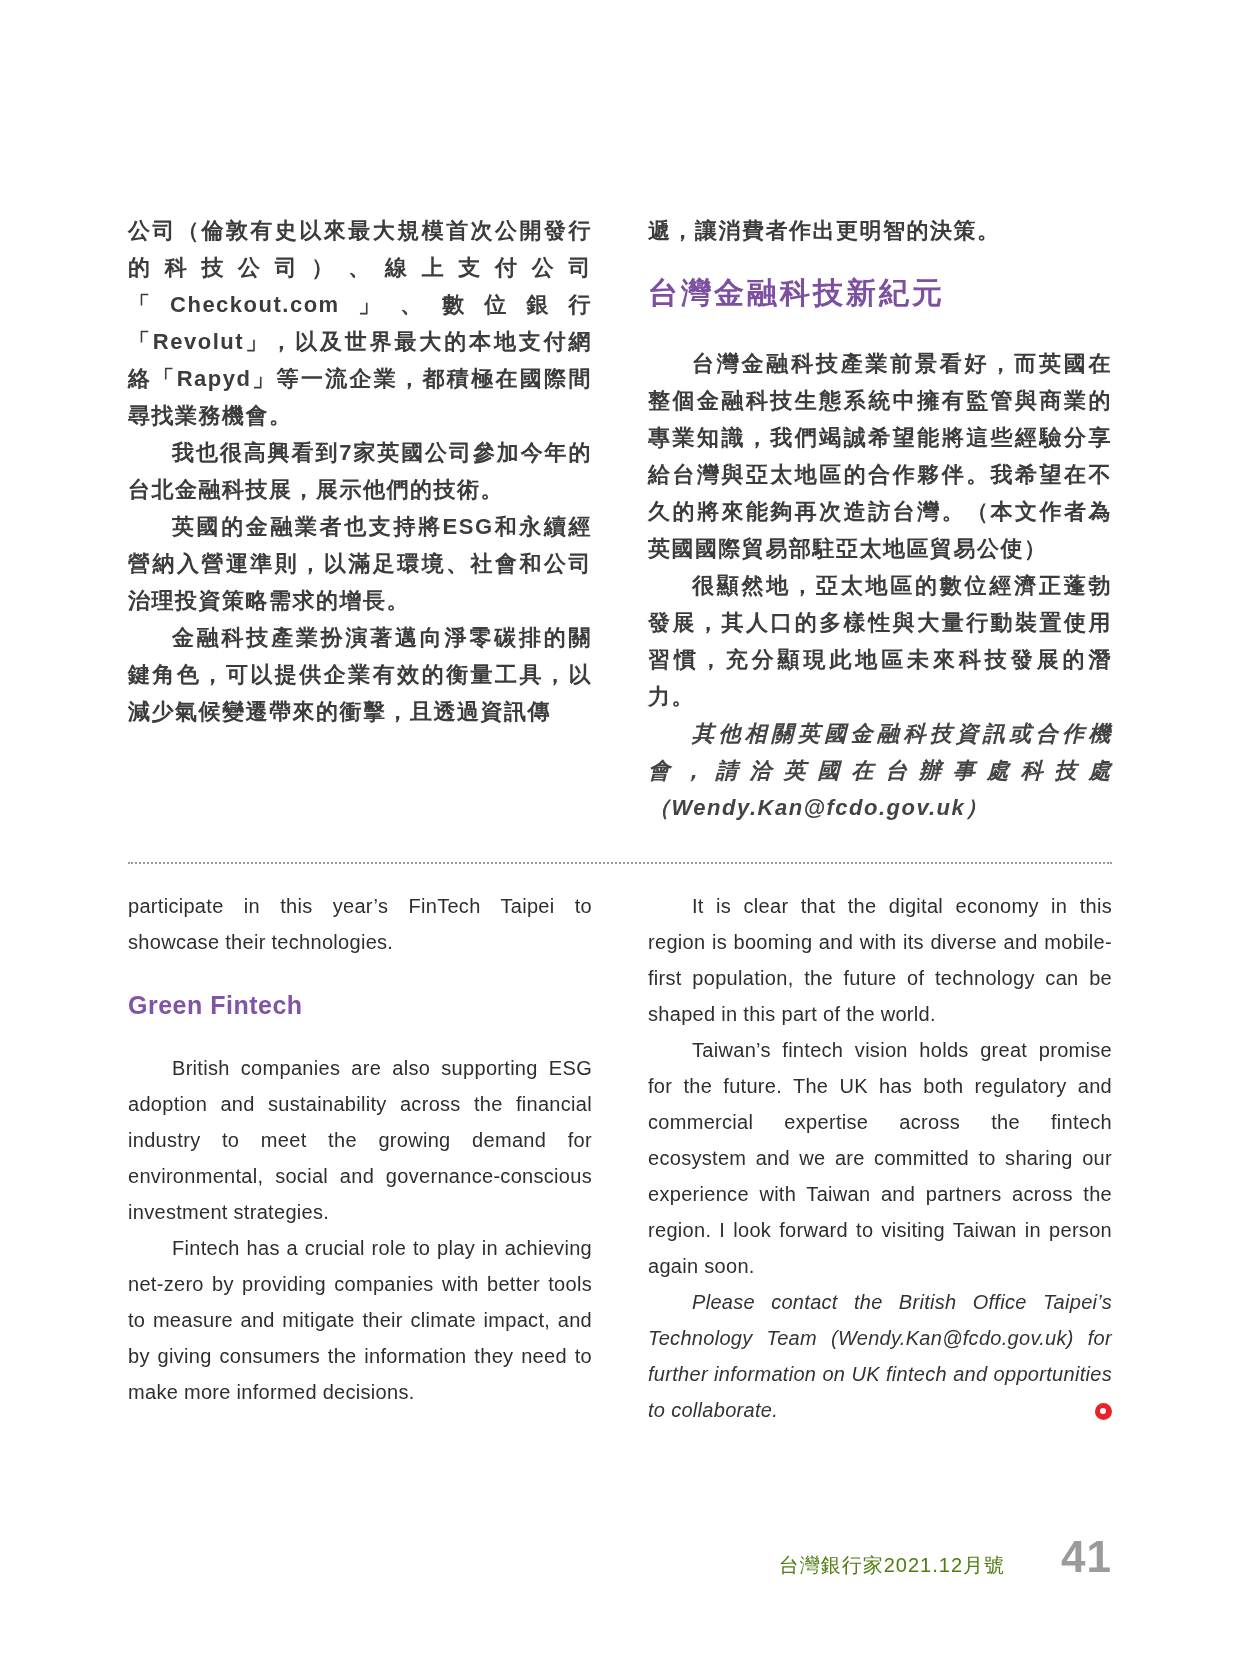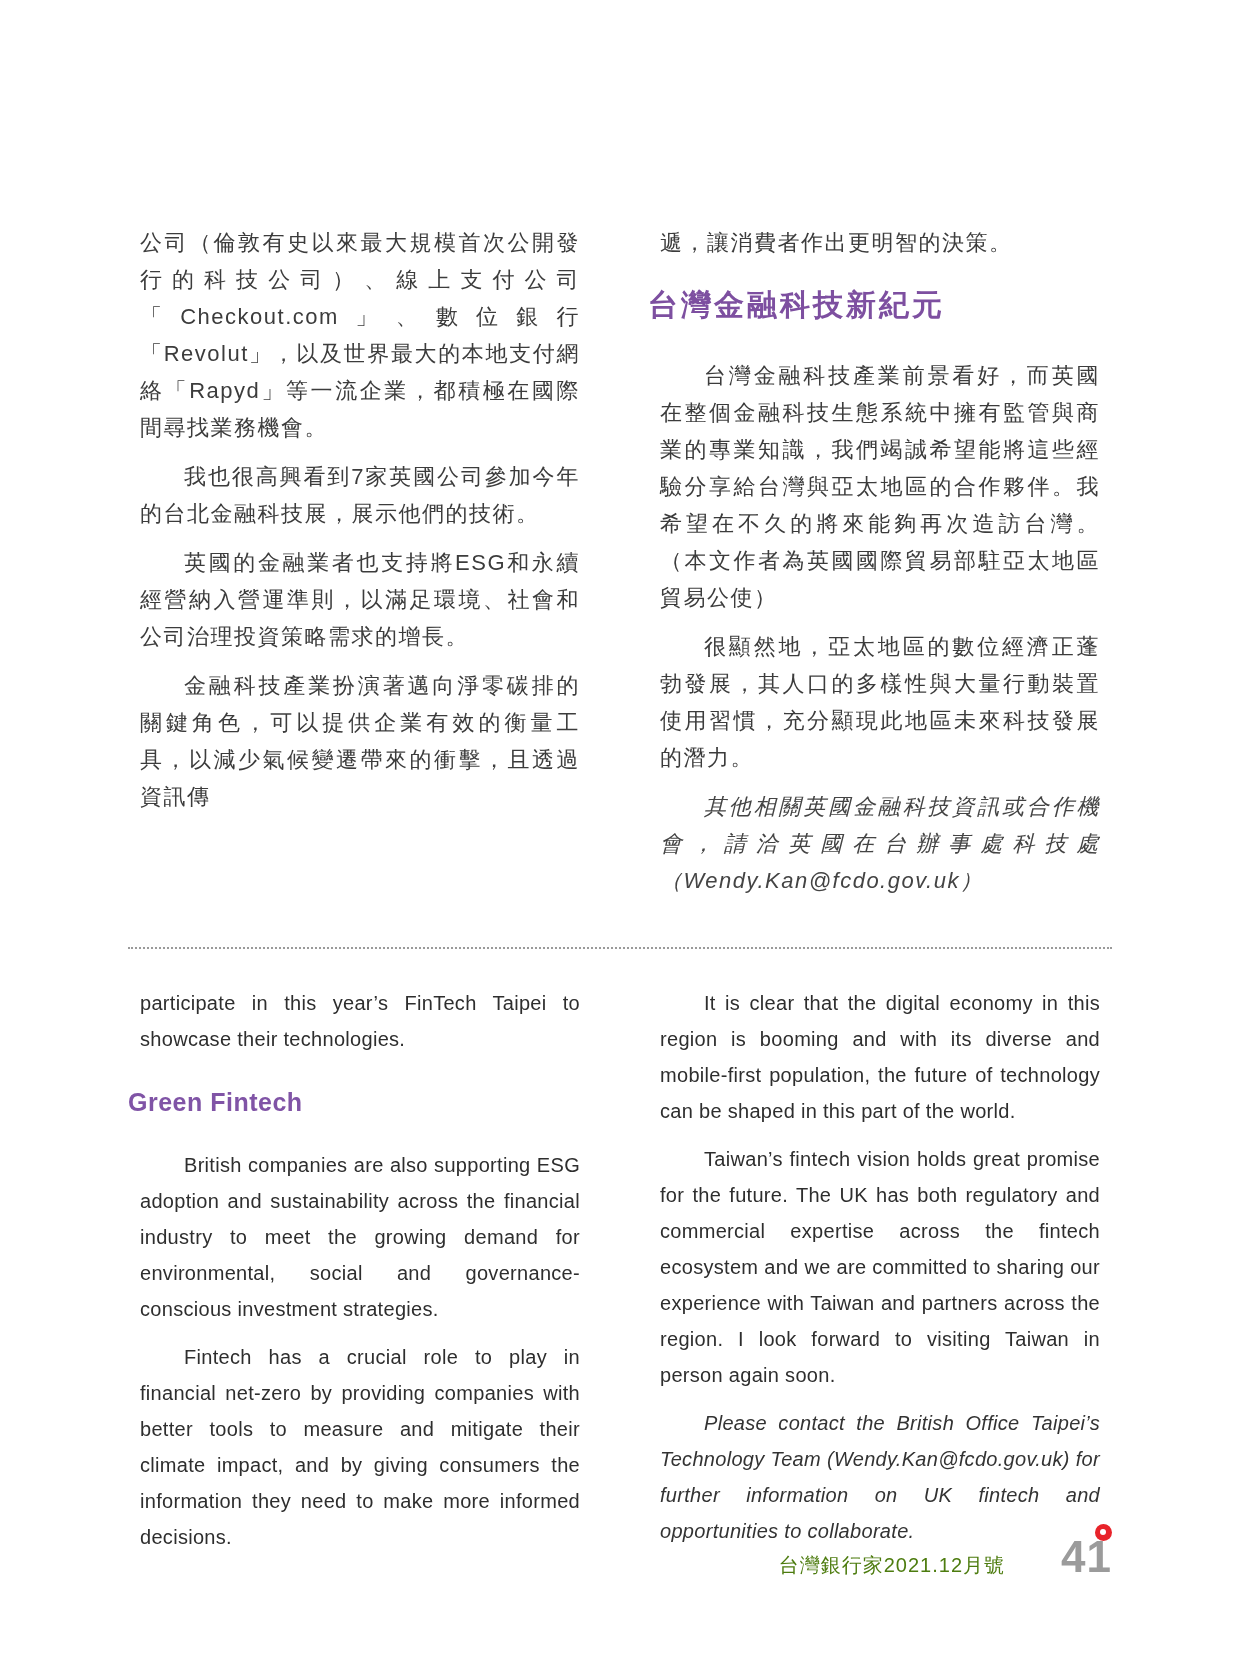--- a/index.html
+++ b/index.html
@@ -30,21 +30,21 @@
   }
 
   
   .zh {
     font-size: 22px;
     line-height: 37px;
     letter-spacing: 1.5px;
     text-align: justify;
     color: #3c3c3c;
   }
-  .zh p { margin: 12px; }
+  .zh p { margin: 0; font-weight: bold; }
   .zh p.indent { text-indent: 2em; }
   .zh-heading {
     color: #7d4fa0;
     font-size: 30px;
     font-weight: bold;
     letter-spacing: 3px;
     line-height: 1.1;
     margin: 27px 0 36px 0;
   }
   .zh .note {
@@ -61,21 +61,21 @@
   }
 
   
   .en {
     font-size: 20px;
     line-height: 36px;
     letter-spacing: 0.3px;
     text-align: justify;
     color: #2e2e2e;
   }
-  .en p { margin: 12px; }
+  .en p { margin: 0; }
   .en p.indent { text-indent: 44px; }
   .en-heading {
     color: #8054a6;
     font-size: 25px;
     font-weight: bold;
     letter-spacing: 0.5px;
     line-height: 1.1;
     margin: 32px 0 30px 0;
   }
   .en-heading.first {
@@ -152,21 +152,21 @@
     </div>
   </div>
 
   <hr class="divider">
 
   <div class="columns en">
     <div class="col">
       <p>participate in this year’s FinTech Taipei to showcase their technologies.</p>
       <h2 class="en-heading">Green Fintech</h2>
       <p class="indent">British companies are also supporting ESG adoption and sustainability across the financial industry to meet the growing demand for environmental, social and governance-conscious investment strategies.</p>
-      <p class="indent">Fintech has a crucial role to play in financial net-zero by providing companies with better tools to measure and mitigate their climate impact, and by giving consumers the information they need to make more informed decisions.</p>
+      <p class="indent">Fintech has a crucial role to play in achieving net-zero by providing companies with better tools to measure and mitigate their climate impact, and by giving consumers the information they need to make more informed decisions.</p>
     </div>
     <div class="col">
       <p class="indent">It is clear that the digital economy in this region is booming and with its diverse and mobile-first population, the future of technology can be shaped in this part of the world.</p>
       <p class="indent">Taiwan’s fintech vision holds great promise for the future. The UK has both regulatory and commercial expertise across the fintech ecosystem and we are committed to sharing our experience with Taiwan and partners across the region. I look forward to visiting Taiwan in person again soon.</p>
       <div class="note-wrap">
         <p class="indent note">Please contact the British Office Taipei’s Technology Team (Wendy.Kan@fcdo.gov.uk) for further information on UK fintech and opportunities to collaborate.</p>
         <span class="end-mark">
             <span class="end-mark-hole"></span>
           </span>
       </div>

